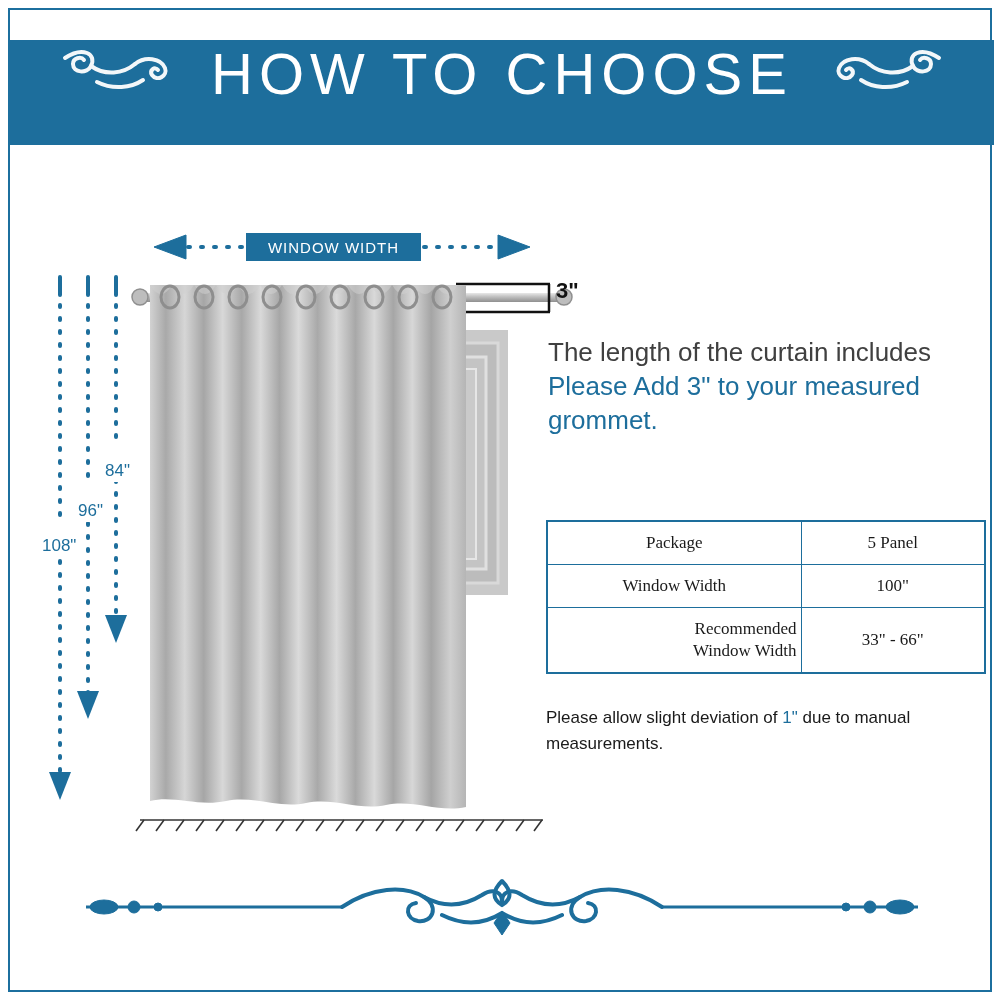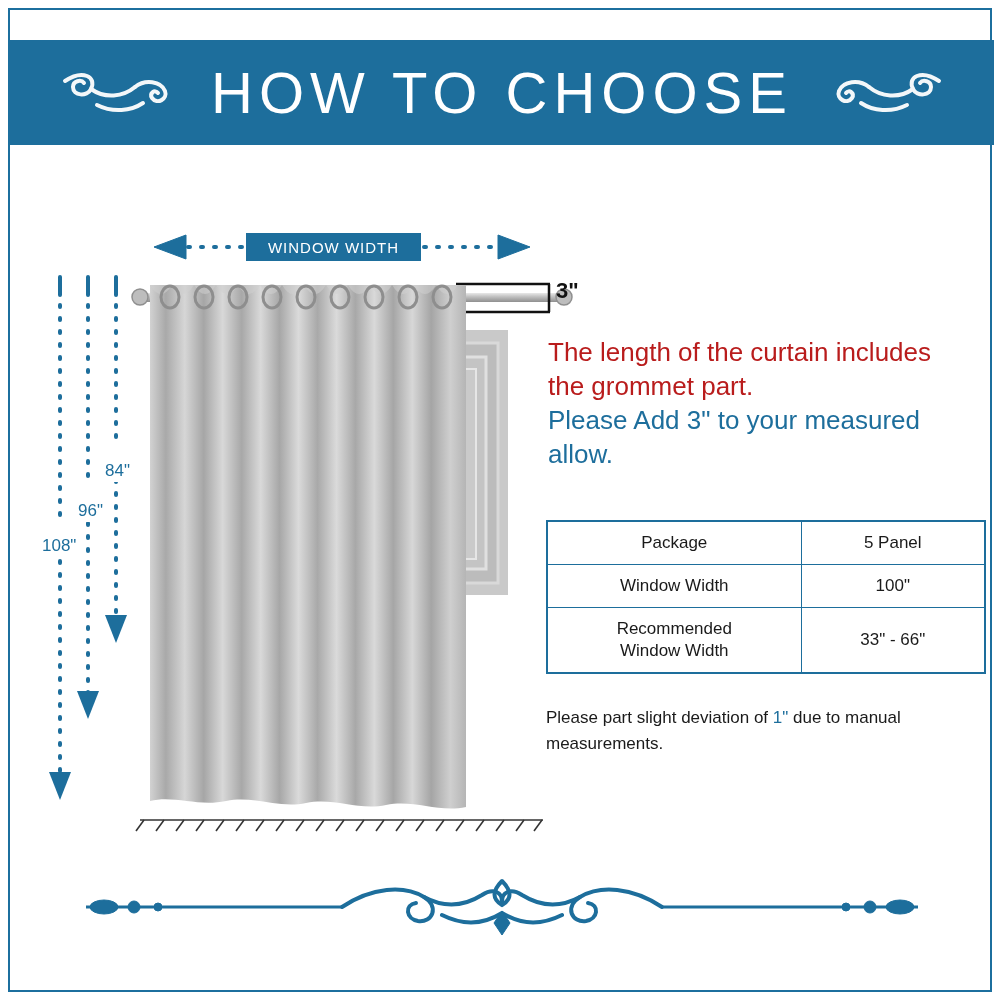--- a/index.html
+++ b/index.html
@@ -29,21 +29,21 @@
 
   
   #header {
     position: absolute;
     left: 0;
     top: 30px;
     width: 984px;
     height: 105px;
     background: #1d6e9c;
     display: flex;
-    align-items: center;
+    align-items: flex-start;
     justify-content: center;
     box-sizing: border-box;
   }
   #header-title {
     color: #ffffff;
     font-size: 58px;
     letter-spacing: 6px;
     font-weight: 400;
     font-family: "Liberation Sans", sans-serif;
     white-space: nowrap;
@@ -110,41 +110,42 @@
   #right-text {
     position: absolute;
     left: 530px;
     top: 190px;
     width: 445px;
     font-family: "Liberation Sans", sans-serif;
   }
   .rt-line {
     font-size: 26px;
     line-height: 34px;
-    color: #b91c1c;
+    color: #404040;
   }
   .rt-line.accent { color: #1d6e9c; }
 
   
   #spec-table {
     position: absolute;
     left: 528px;
     top: 375px;
     width: 440px;
     border-collapse: collapse;
     border: 2px solid #1d6e9c;
     background: #ffffff;
   }
   #spec-table td {
     border: 1px solid #1d6e9c;
     text-align: center;
     font-size: 17px;
     color: #1a1a1a;
     padding: 10px 4px;
     line-height: 22px;
+    font-family: Liberation Serif, serif;
   }
   #spec-table td.label { width: 58%; }
 
   
   #note {
     position: absolute;
     left: 528px;
     top: 560px;
     width: 450px;
     font-size: 17px;
@@ -329,45 +330,44 @@
     <div id="window-width-label">WINDOW WIDTH</div>
 
     <div class="vlabel" id="lab-84">84"</div>
     <div class="vlabel" id="lab-96">96"</div>
     <div class="vlabel" id="lab-108">108"</div>
 
     <div id="lab-3">3"</div>
 
     <div id="right-text">
       <div class="rt-line">The length of the curtain includes</div>
-      <div class="rt-line">the grommet part.</div>
       <div class="rt-line accent">Please Add 3" to your measured</div>
-      <div class="rt-line accent">allow.</div>
+      <div class="rt-line accent">grommet.</div>
     </div>
 
     <table id="spec-table">
       <tbody>
         <tr>
           <td class="label">Package</td>
           <td>5 Panel</td>
         </tr>
         <tr>
           <td class="label">Window Width</td>
           <td>100"</td>
         </tr>
         <tr>
-          <td class="label" style="white-space:pre-line;">Recommended
+          <td class="label" style="white-space:pre-line;text-align:right;">Recommended
 Window Width</td>
           <td>33" - 66"</td>
         </tr>
       </tbody>
     </table>
 
     <div id="note">
-      <span>Please part slight deviation of </span><span class="hl">1"</span><span> due to manual measurements.</span>
+      <span>Please allow slight deviation of </span><span class="hl">1"</span><span> due to manual measurements.</span>
     </div>
   </div>
 
   <div id="bottom-ornament">
     <svg width="920" height="64" viewBox="0 0 920 64" aria-hidden="true">
       <g stroke="#1d6e9c" fill="#1d6e9c">
 
         <line x1="44" y1="32" x2="300" y2="32" stroke-width="3"></line>
         <ellipse cx="62" cy="32" rx="14" ry="7"></ellipse>
         <circle cx="92" cy="32" r="6"></circle>

